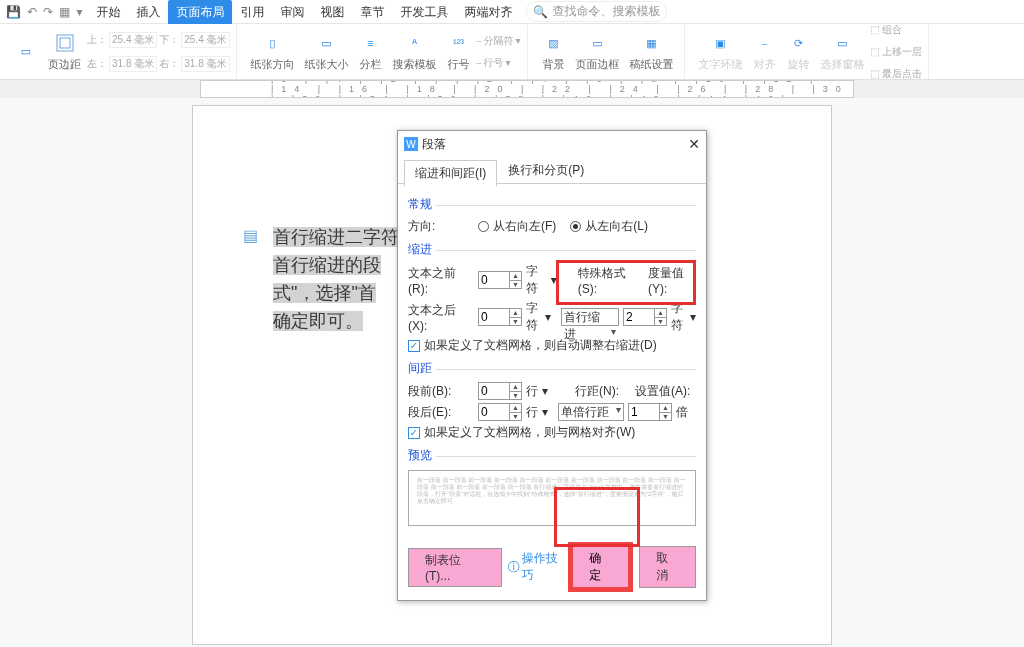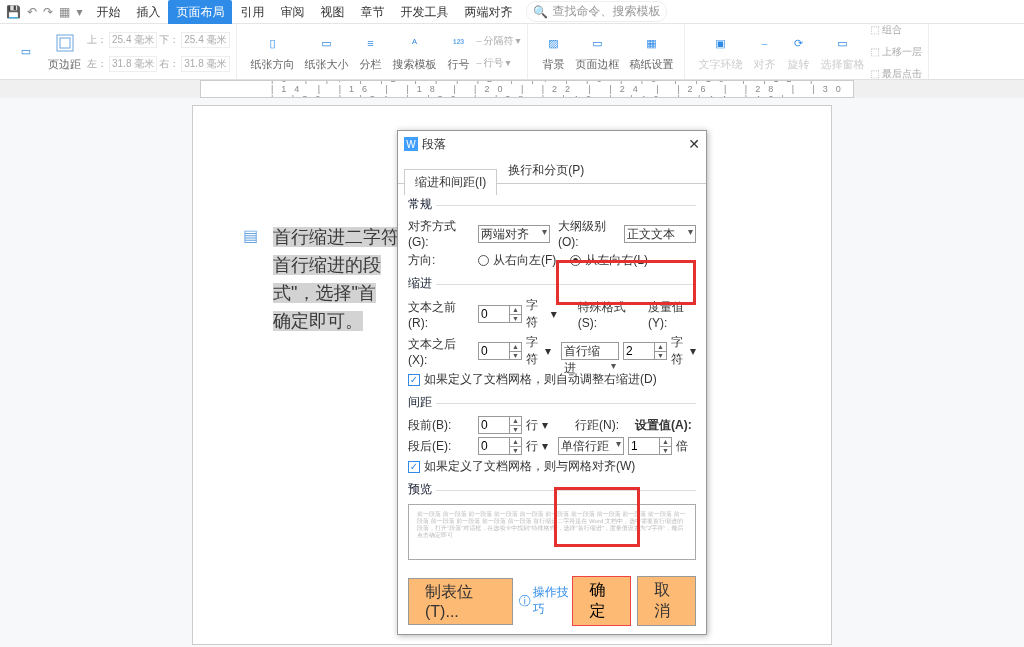--- a/index.html
+++ b/index.html
@@ -33,44 +33,44 @@
 .small-icon { position: absolute; left: 50px; top: 120px; width: 16px; height: 16px; color: #67a4e0; }
 
 
 .dialog { position: absolute; left: 397px; top: 130px; width: 310px; background: #fff; border: 1px solid #999; box-shadow: 1px 1px 6px rgba(0,0,0,.3); font-size: 12px; color: #333; }
 .dlg-title { height: 26px; display: flex; align-items: center; justify-content: space-between; padding: 0 6px; }
 .dlg-title .l { display: flex; align-items: center; gap: 4px; }
 .dlg-title .wicon { width: 14px; height: 14px; background: #409eff; color: #fff; font-size: 10px; display: flex; align-items: center; justify-content: center; }
 .dlg-title .close { font-size: 14px; cursor: pointer; }
 .dlg-tabs { display: flex; border-bottom: 1px solid #ccc; }
 .dlg-tabs .t { padding: 4px 10px; cursor: pointer; border: 1px solid transparent; border-bottom: none; }
-.dlg-tabs .t.active { border-color: #ccc; background: #fff; position: relative; top: 12px; }
+.dlg-tabs .t.active { border-color: #ccc; background: #fff; position: relative; top: 3px; }
 .dlg-body { padding: 6px 10px 8px 10px; }
 .sect { margin-top: 4px; }
-.sect-h { font-size: 12px; color: #0f172a; padding: 2px 0; position: relative; }
+.sect-h { font-size: 12px; color: #1d4ed8; padding: 2px 0; position: relative; }
 .sect-h::after { content: ""; position: absolute; left: 28px; right: 0; top: 50%; border-top: 1px solid #ddd; }
 .row { display: flex; align-items: center; gap: 4px; margin: 3px 0; }
 .lbl { min-width: 66px; }
 .sel, .inp { border: 1px solid #999; height: 18px; font-size: 12px; padding: 0 2px; }
 .sel { min-width: 72px; background: #fff; position: relative; padding-right: 14px; }
 .sel::after { content: "▾"; position: absolute; right: 2px; color: #555; font-size: 10px; }
 .inp { width: 32px; }
 .spin { display: inline-flex; align-items: center; }
 .spin .arr { width: 12px; display: flex; flex-direction: column; border: 1px solid #999; border-left: none; height: 18px; }
 .spin .arr span { flex: 1; display: flex; align-items: center; justify-content: center; font-size: 7px; cursor: pointer; color: #555; }
 .spin .arr span:first-child { border-bottom: 1px solid #999; }
 .chk { display: flex; align-items: center; gap: 4px; margin-top: 2px; }
 .chk .box { width: 12px; height: 12px; border: 1px solid #2f8be8; color: #2f8be8; font-size: 10px; display: flex; align-items: center; justify-content: center; }
 .radio { width: 11px; height: 11px; border: 1px solid #555; border-radius: 50%; display: inline-flex; align-items: center; justify-content: center; }
 .radio.sel-r::after { content: ""; width: 5px; height: 5px; background: #333; border-radius: 50%; }
 .preview { border: 1px solid #aaa; height: 56px; margin-top: 4px; padding: 6px 8px; font-size: 6px; color: #bbb; overflow: hidden; line-height: 7px; }
 .dlg-foot { display: flex; justify-content: space-between; align-items: center; padding: 8px 10px; }
 .dlg-foot .l { display: flex; align-items: center; gap: 6px; }
-.btn { border: 1px solid #999; background: #fdba74; padding: 3px 16px; cursor: pointer; font-size: 16px; }
-.btn.primary { border: 1px solid #ef4444; color: #000; }
+.btn { border: 1px solid #999; background: #f9a8d4; padding: 3px 16px; cursor: pointer; font-size: 12px; }
+.btn.primary { border: 5px solid #ef4444; color: #000; }
 .tip { color: #2f8be8; display: flex; align-items: center; gap: 2px; cursor: pointer; }
 
 
 .hl { position: absolute; border: 3px solid #e53030; pointer-events: none; }
 .hl.one { left: 556px; top: 260px; width: 140px; height: 45px; }
 .hl.two { left: 554px; top: 487px; width: 86px; height: 60px; }
 
 
 svg { display: block; }
 </style>
@@ -235,26 +235,20 @@
   </div>
   <div class="dlg-tabs" style="padding-left:6px;">
     <div class="t active">缩进和间距(I)</div>
     <div class="t">换行和分页(P)</div>
   </div>
   <div class="dlg-body">
 
     <div class="sect">
       <div class="sect-h">常规</div>
       <div class="row">
-        <span class="lbl">对齐方式(G):</span>
-        <span class="sel">两端对齐</span>
-        <span class="lbl" style="min-width:auto;margin-left:4px;">大纲级别(O):</span>
-        <span class="sel">正文文本</span>
-      </div>
-      <div class="row">
         <span class="lbl">方向:</span>
         <span class="radio"></span>
         <span>从右向左(F)</span>
         <span style="width:6px"></span>
         <span class="radio sel-r"></span>
         <span>从左向右(L)</span>
       </div>
     </div>
 
     <div class="sect">
@@ -308,21 +302,21 @@
         <span class="spin">
             <input class="inp" value="0" style="">
             <span class="arr">
               <span>▲</span>
               <span>▼</span>
             </span>
           </span>
         <span>行</span>
           <span>▾</span>
         <span style="margin-left:23px;">行距(N):</span>
-        <span style="margin-left:12px;font-weight:bold;">设置值(A):</span>
+        <span style="margin-left:12px;">设置值(A):</span>
       </div>
       <div class="row">
         <span class="lbl">段后(E):</span>
         <span class="spin">
             <input class="inp" value="0" style="">
             <span class="arr">
               <span>▲</span>
               <span>▼</span>
             </span>
           </span>

